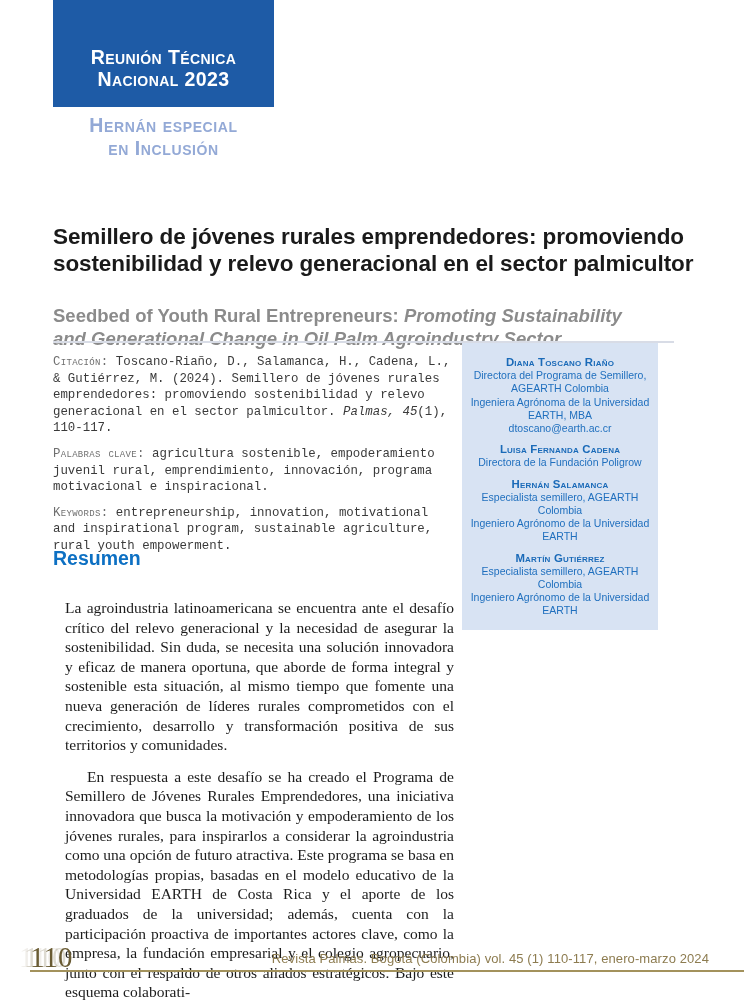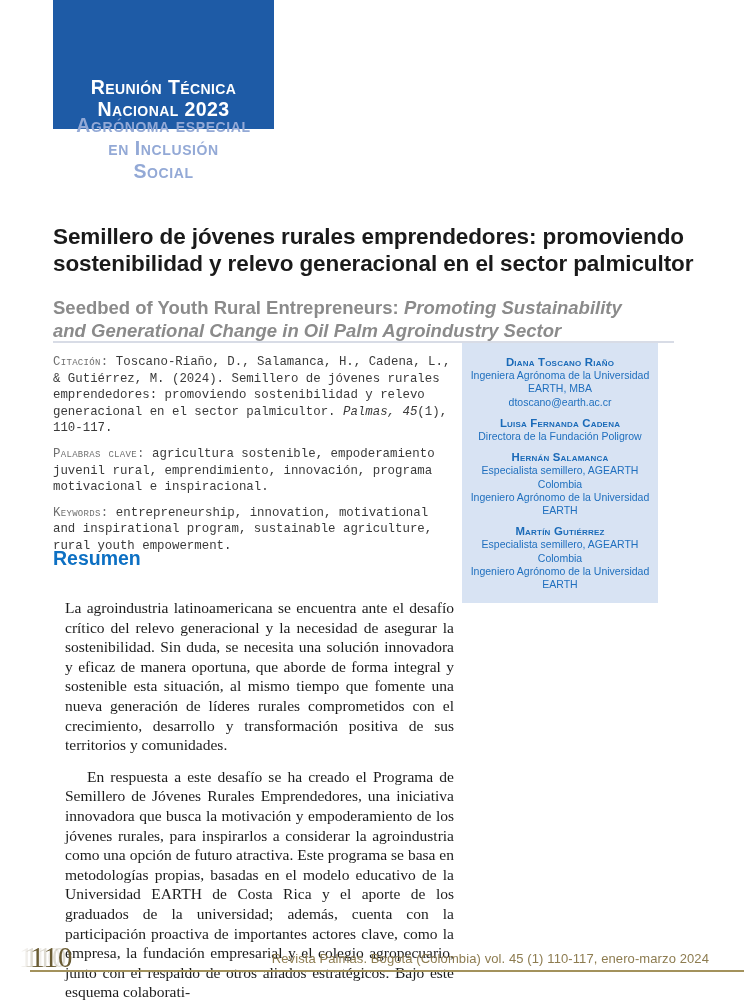--- a/index.html
+++ b/index.html
@@ -3,41 +3,41 @@
 <meta charset="utf-8">
 <style>
   html,body { margin:0; padding:0; background:#ffffff; }
   .page {
     position:relative; width:755px; height:1000px; background:#ffffff;
     font-family:"Liberation Sans", sans-serif; overflow:hidden;
   }
 
   
   .event-box {
-    position:absolute; left:53px; top:0; width:221px; height:129px;
+    position:absolute; left:53px; top:0; width:221px; height:107px;
     background:#1e5ba6; color:#ffffff; box-sizing:border-box;
     display:flex; flex-direction:column; justify-content:flex-end; align-items:center;
-    padding-bottom:9px; text-align:center;
+    padding-bottom:17px; text-align:center;
     font-weight:bold; font-variant:small-caps; font-size:19.5px; line-height:22px;
     letter-spacing:0.4px;
   }
   .mention {
     position:absolute; left:53px; top:114px; width:221px; text-align:center;
     color:#93a9d6; font-weight:bold; font-variant:small-caps;
     font-size:19.5px; line-height:23px; letter-spacing:0.6px;
   }
 
   
   .title {
     position:absolute; left:53px; top:223px; width:665px;
     font-size:22.5px; font-weight:bold; color:#1a1a1a; line-height:27px;
     letter-spacing:-0.1px; margin:0;
   }
   .subtitle {
-    position:absolute; left:53px; top:296px; width:665px;
+    position:absolute; left:53px; top:304px; width:665px;
     font-size:18.5px; font-weight:bold; color:#8b8b8b; line-height:23px; margin:0;
   }
   .subtitle .it { font-style:italic; }
 
   .rule-thin {
     position:absolute; left:53px; top:341px; width:621px; height:1.5px;
     background:#d8dce6;
   }
 
   
@@ -93,23 +93,22 @@
 </head>
 <body>
 
 <div class="page">
 
   <div class="event-box">
     <div>Reunión Técnica</div>
     <div>Nacional 2023</div>
   </div>
   <div class="mention">
-    <div>Agrónoma especial</div>
+    <div>Hernán especial</div>
     <div>en Inclusión</div>
-    <div>Social</div>
   </div>
 
   <h1 class="title">
     <span>Semillero de jóvenes rurales emprendedores: promoviendo</span>
     <br>
     <span>sostenibilidad y relevo generacional en el sector palmicultor</span>
   </h1>
   <h2 class="subtitle">
     <span>Seedbed of Youth Rural Entrepreneurs: </span><span class="it">Promoting Sustainability</span>
     <br>
@@ -120,20 +119,21 @@
 
   <div class="meta">
     <p><span class="sc-label">Citación:</span><span> Toscano-Riaño, D., Salamanca, H., Cadena, L., &amp; Gutiérrez, M. (2024). Semillero de jóvenes rurales emprendedores: promoviendo sostenibilidad y relevo generacional en el sector palmicultor. </span><span class="it">Palmas, 45</span><span>(1), 110-117.</span></p>
     <p><span class="sc-label">Palabras clave:</span><span> agricultura sostenible, empoderamiento juvenil rural, emprendimiento, innovación, programa motivacional e inspiracional.</span></p>
     <p><span class="sc-label">Keywords:</span><span> entrepreneurship, innovation, motivational and inspirational program, sustainable agriculture, rural youth empowerment.</span></p>
   </div>
 
   <aside class="authors-box">
     <div class="author">
       <div class="author-name">Diana Toscano Riaño</div>
+      <div>Directora del Programa de Semillero, AGEARTH Colombia</div>
       <div>Ingeniera Agrónoma de la Universidad EARTH, MBA</div>
       <div>dtoscano@earth.ac.cr</div>
     </div>
     <div class="author">
       <div class="author-name">Luisa Fernanda Cadena</div>
       <div>Directora de la Fundación Poligrow</div>
     </div>
     <div class="author">
       <div class="author-name">Hernán Salamanca</div>
       <div>Especialista semillero, AGEARTH Colombia</div>

